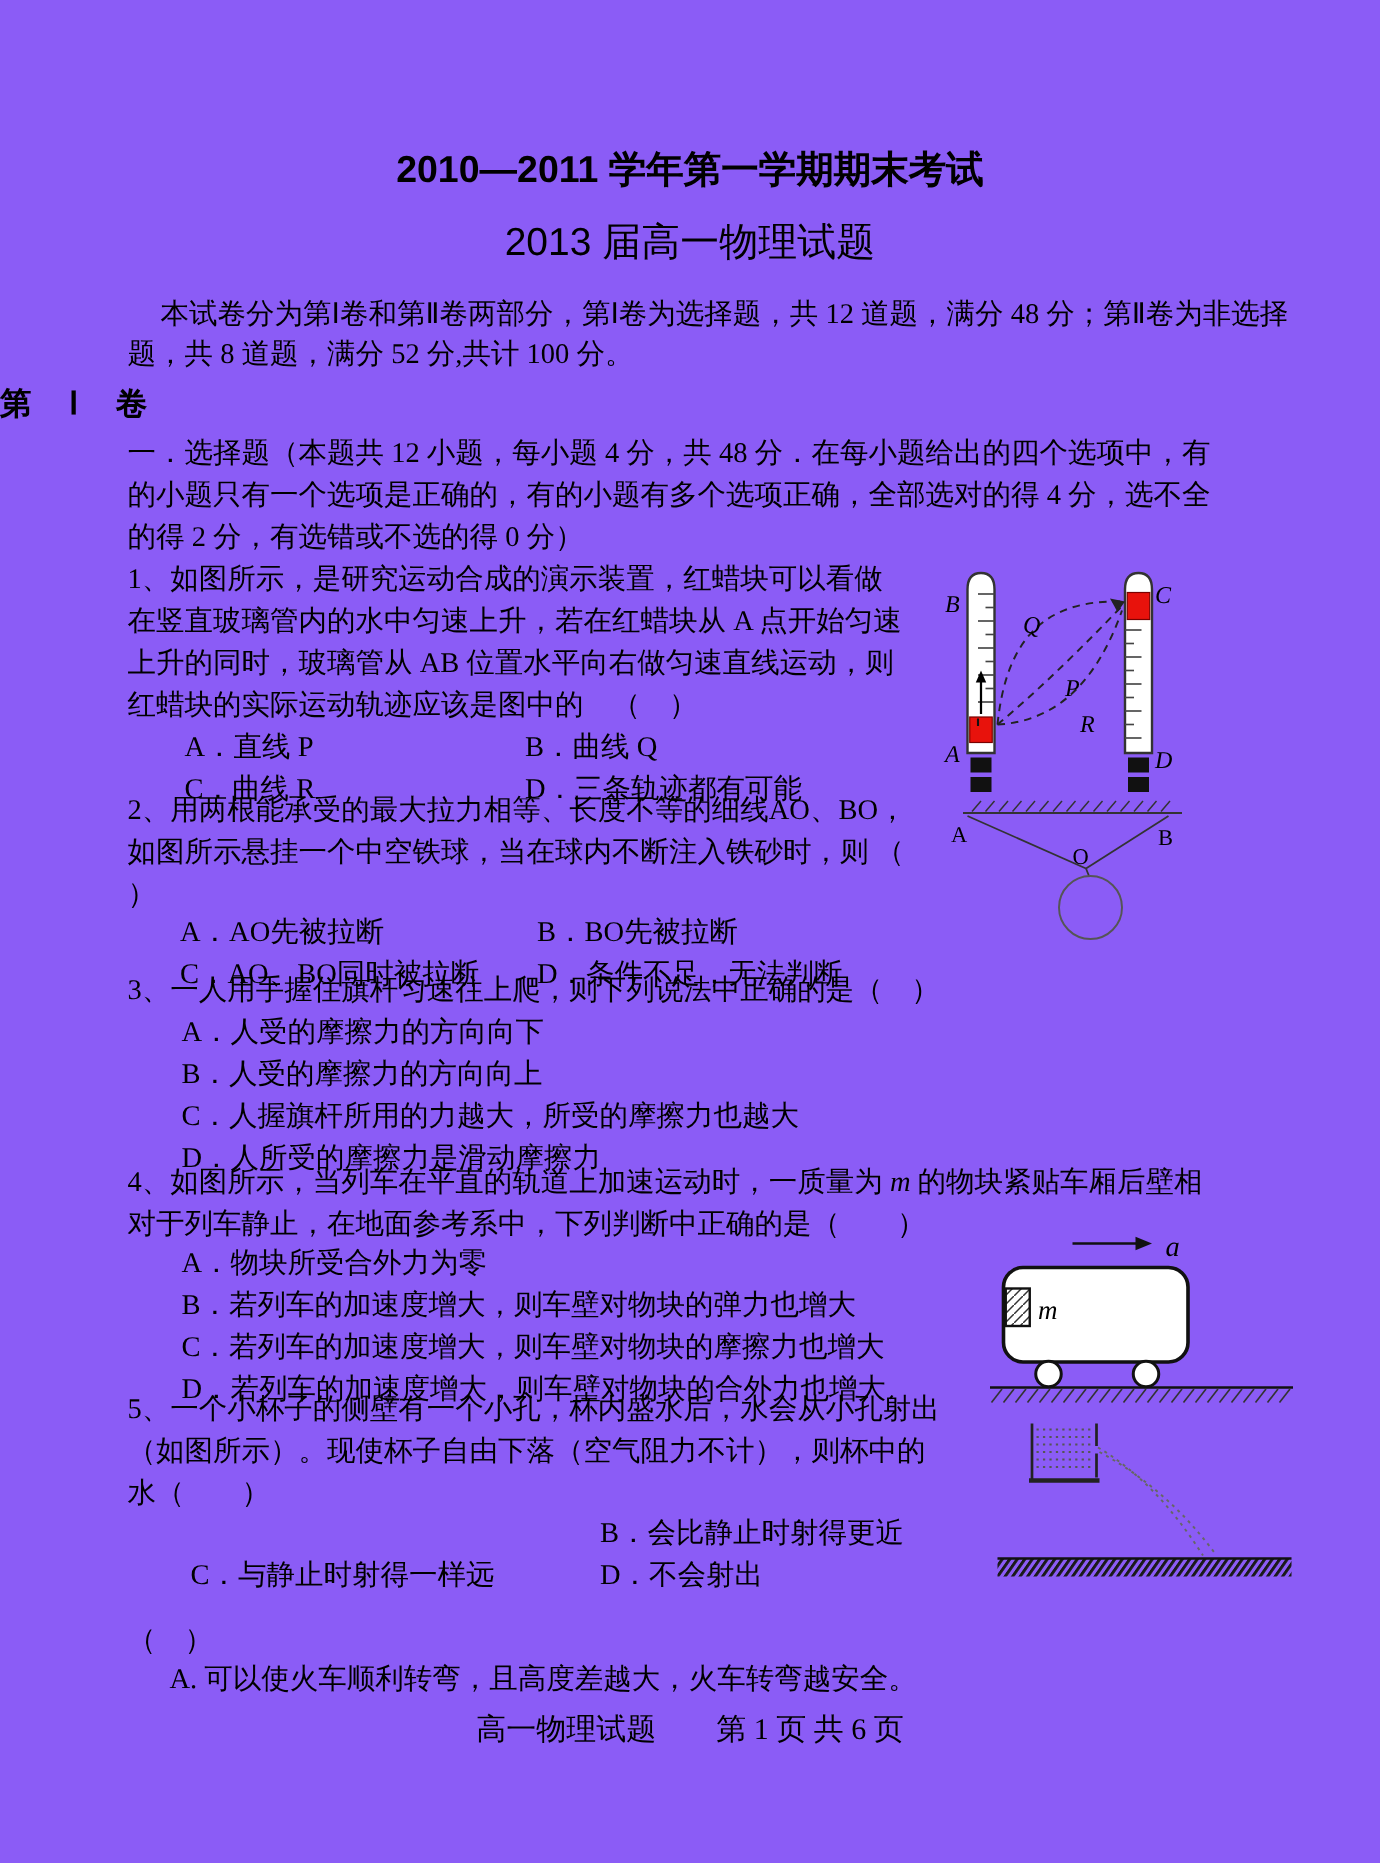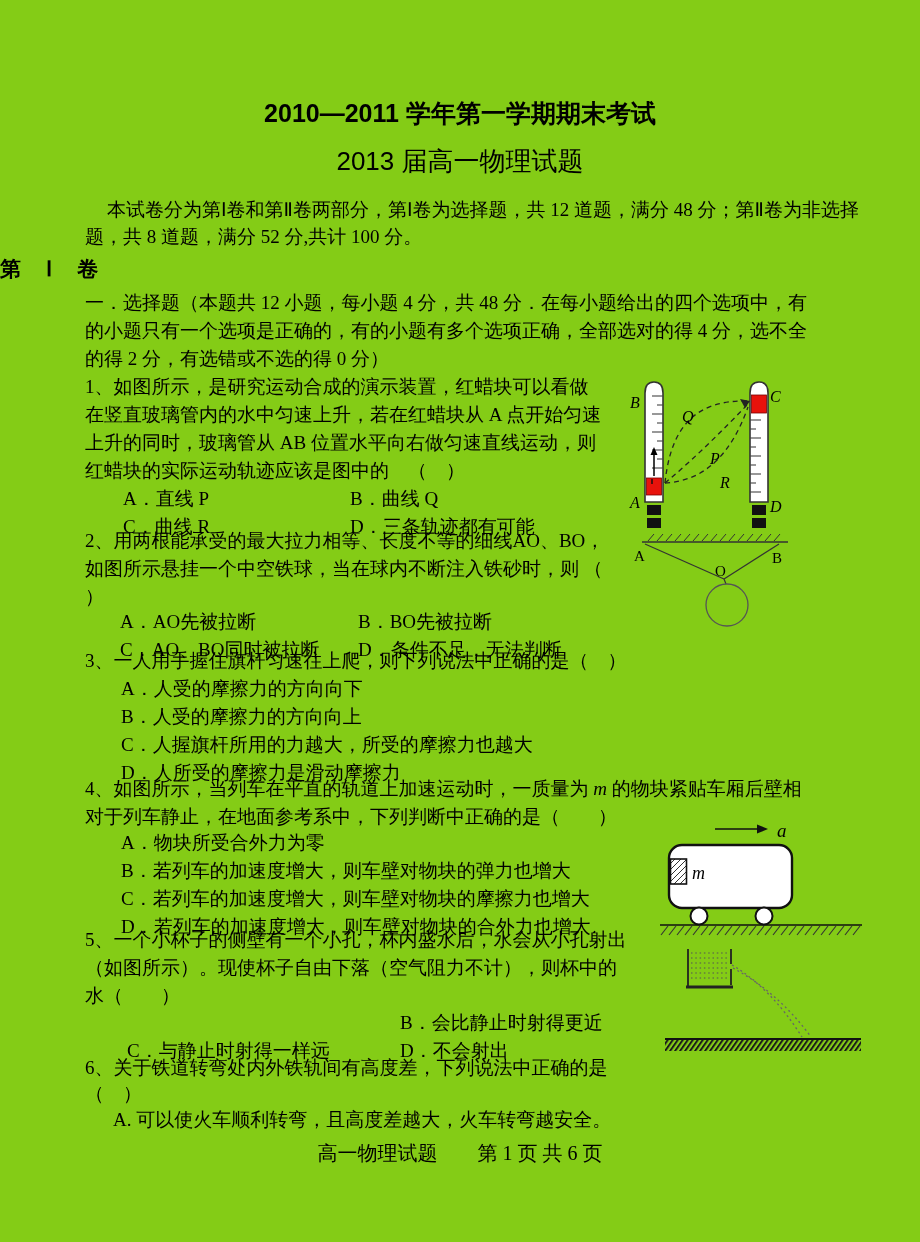--- a/index.html
+++ b/index.html
@@ -1,16 +1,16 @@
 <!DOCTYPE html>
 <html><head>
 <meta charset="utf-8">
 <style>
   html,body{margin:0;padding:0;background:#888;}
-  .page{position:relative;width:920px;height:1242px;background:#84cc16;overflow:hidden;
+  .page{position:relative;width:920px;height:1242px;background:#8b5cf6;overflow:hidden;
         font-family:"Liberation Serif", serif;color:#000;}
   .ln{position:absolute;white-space:nowrap;font-size:19px;line-height:24px;}
   .ctr{left:0;width:920px;text-align:center;}
   .ctr810{left:0;width:810px;text-align:left;}
   .t1{font-family:"Liberation Sans", sans-serif;font-weight:700;font-size:25px;}
   .t2{font-family:"Liberation Sans", sans-serif;font-weight:400;font-size:26px;}
   .sec{font-weight:700;font-size:21px;letter-spacing:2px;}
   .fig{position:absolute;}
   .foot{font-size:20px;}
   svg text{font-family:"Liberation Serif", serif;}
@@ -223,19 +223,18 @@
       </g>
       <g fill="none" stroke="#666" stroke-width="1.3" stroke-dasharray="2,3">
         <path d="M79,27 Q118,50 149,99"></path>
         <path d="M80,30 Q126,55 158,99"></path>
       </g>
       <rect x="12" y="101" width="196" height="12" fill="url(#hatch5)"></rect>
       <line x1="12" y1="101" x2="208" y2="101" stroke="#111" stroke-width="1.8"></line>
     </svg>
   </div>
 
-  <div class="ln" style="top:1056px;left:85px">6、关于铁道转弯处内外铁轨间有高度差，下列说法中正确的是</div>
   <div class="ln" style="top:1082px;left:85px">（　）</div>
   <div class="ln" style="top:1108px;left:113px">A. 可以使火车顺利转弯，且高度差越大，火车转弯越安全。</div>
 
   <div class="ln ctr foot" style="top:1141px">高一物理试题　　第 1 页 共 6 页</div>
 
 </div>
 
 </body></html>

